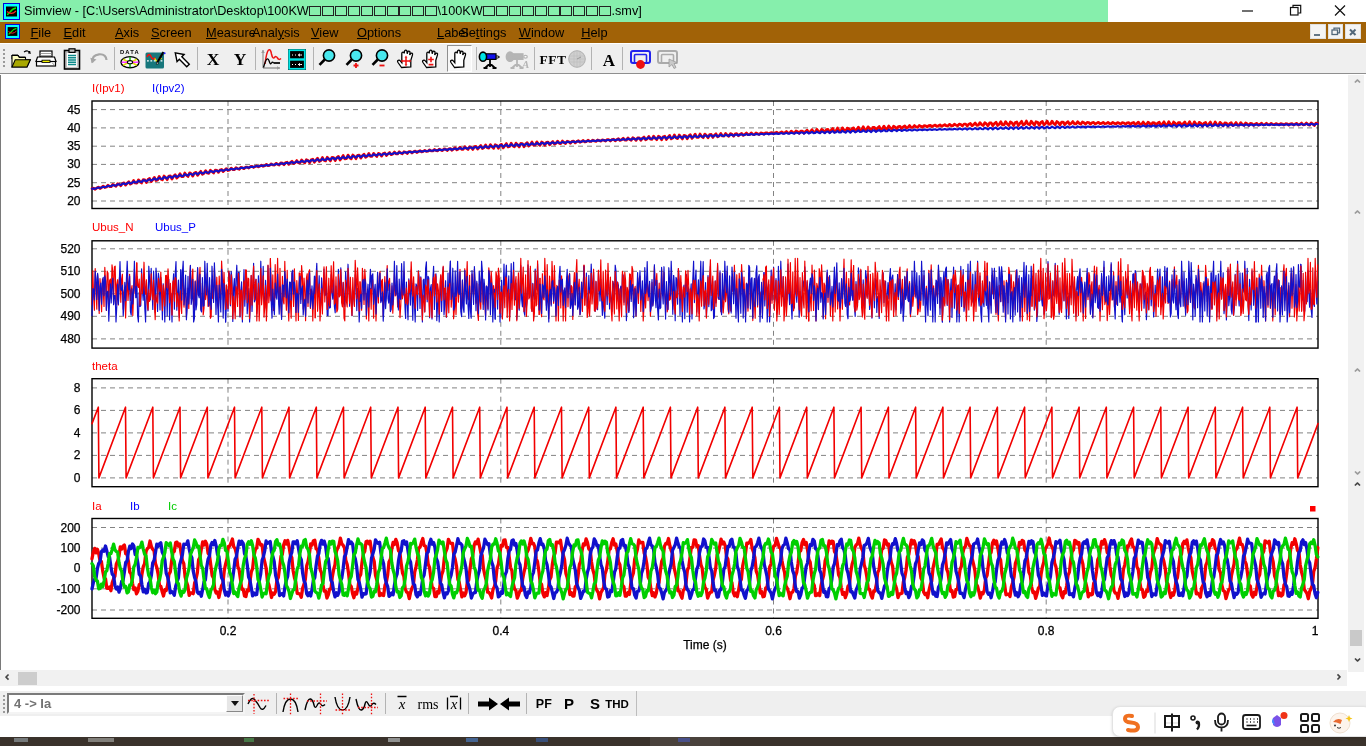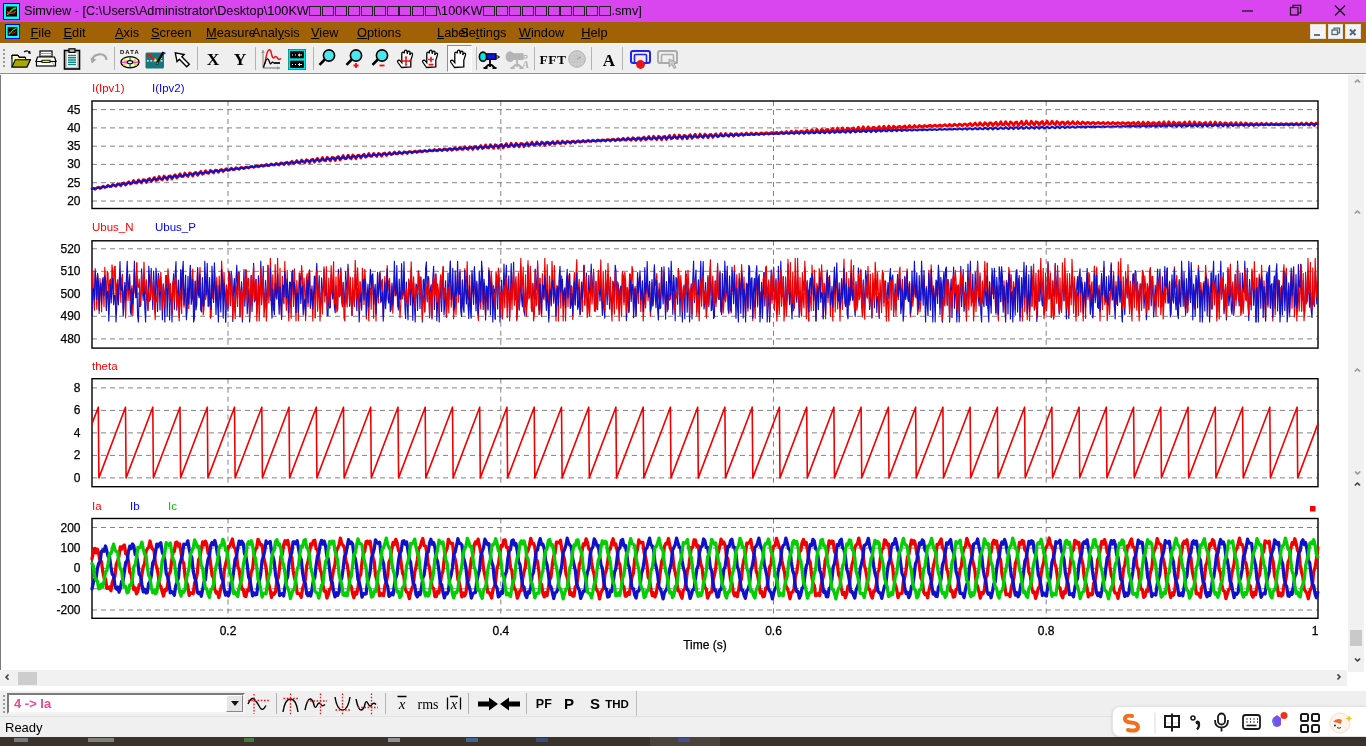--- a/index.html
+++ b/index.html
@@ -1,21 +1,21 @@
 <!DOCTYPE html>
 <html><head><meta charset="utf-8">
 <style>
 *{margin:0;padding:0;box-sizing:border-box}
 html,body{width:1366px;height:746px;overflow:hidden;background:#fff;
  font-family:"Liberation Sans",sans-serif;-webkit-font-smoothing:antialiased}
 #stage{position:relative;width:1366px;height:746px}
 .abs{position:absolute}
 .tf{display:inline-block;width:12px;height:10.5px;border:1px solid #222;margin:0 0.45px;vertical-align:-1px}
 
-#titlebar{position:absolute;left:0;top:0;width:1366px;height:22px;background:#d946ef}
+#titlebar{position:absolute;left:0;top:0;width:1108px;height:22px;background:#86efac}
 #title-text{position:absolute;left:24px;top:4px;font-size:12.7px;color:#000;white-space:nowrap}
 
 #menubar{position:absolute;left:0;top:22px;width:1366px;height:21px;background:#a16207}
 .mi{position:absolute;top:2.5px;font-size:12.8px;color:#000}
 .mi u{text-decoration:underline}
 
 #toolbar{position:absolute;left:0;top:44px;width:1366px;height:30px;background:#efefef;border-bottom:1.5px solid #8f8f8f}
 .sep{position:absolute;top:3px;width:1px;height:23px;background:#b3b3b3}
 .ticon{position:absolute;top:0px}
 
@@ -23,21 +23,21 @@
 
 #vsb{position:absolute;left:1348px;top:75px;width:16px;height:597px;background:#f1f1f1}
 #hsb{position:absolute;left:0px;top:670px;width:1347px;height:16px;background:#f1f1f1}
 #hthumb{position:absolute;left:18px;top:1.5px;width:19px;height:13px;background:#cdcdcd}
 #vthumb{position:absolute;left:2px;top:555px;width:12px;height:16px;background:#c9c9c9}
 .chev{position:absolute;font-size:13px;color:#9a9a9a;font-weight:bold;line-height:10px}
 
 #cbar{position:absolute;left:0;top:691px;width:1366px;height:25px;background:#efefef}
 #cbar-end{position:absolute;left:636px;top:0;width:1.4px;height:25px;background:#bdbdbd}
 #combo{position:absolute;left:7px;top:1.5px;width:238px;height:21px;background:#fff;border:2px solid;border-color:#7b7b7b #f4f4f4 #f4f4f4 #7b7b7b}
-#combo-text{position:absolute;left:5px;top:1px;font-size:13px;font-weight:bold;color:#ec4899}
+#combo-text{position:absolute;left:5px;top:1px;font-size:13px;font-weight:bold;color:#737373}
 #combo-btn{position:absolute;right:0px;top:0px;width:17px;height:17px;background:#e6e6e6;border:1.5px solid;border-color:#fdfdfd #888 #888 #fdfdfd}
 #combo-btn:after{content:"";position:absolute;left:3.5px;top:5px;border:4px solid transparent;border-top:5px solid #111}
 
 #status{position:absolute;left:0;top:716px;width:1366px;height:21px;background:#f0f0f0;border-top:1px solid #e2e2e2}
 #status-text{position:absolute;left:5px;top:3px;font-size:13px;color:#000}
 
 #taskbar{position:absolute;left:0;top:737px;width:1366px;height:9px;background:#3a322b}
 
 #sogou{position:absolute;left:1112px;top:706px;width:260px;height:31px;background:#fff;border:1px solid #e3e3e3;border-radius:8px;box-shadow:0 1px 3px rgba(0,0,0,.15)}
 
@@ -459,23 +459,20 @@
       <svg class="abs" style="left:602.0px;top:1px" width="30" height="24" viewBox="0 0 30 24">
         <text x="15" y="15.5" text-anchor="middle" font-family="Liberation Sans" font-size="11.5" font-weight="bold">THD</text>
       </svg>
       <div class="sep" style="left:276px;top:2px;height:21px"></div>
       <div class="sep" style="left:385px;top:2px;height:21px"></div>
       <div class="sep" style="left:468px;top:2px;height:21px"></div>
       <div class="sep" style="left:526px;top:2px;height:21px"></div>
  <div id="cbar-end"></div>
 </div>
 
-<div id="status">
-      <div id="status-text">Ready</div>
-    </div>
 <div id="taskbar">
       <div class="abs" style="left:650px;top:0;width:70px;height:9px;background:#4a423c"></div>
       <div class="abs" style="left:14px;top:1px;width:14px;height:4px;background:#8a9296;opacity:0.75"></div>
       <div class="abs" style="left:88px;top:1px;width:26px;height:4px;background:#9a9a95;opacity:0.75"></div>
       <div class="abs" style="left:244px;top:1px;width:10px;height:4px;background:#4c8f50;opacity:0.75"></div>
       <div class="abs" style="left:388px;top:1px;width:12px;height:4px;background:#aeb1b3;opacity:0.75"></div>
       <div class="abs" style="left:466px;top:1px;width:12px;height:4px;background:#4a76b3;opacity:0.75"></div>
       <div class="abs" style="left:536px;top:1px;width:12px;height:4px;background:#3a5a93;opacity:0.75"></div>
       <div class="abs" style="left:678px;top:1px;width:12px;height:4px;background:#4a55a3;opacity:0.75"></div>
     </div>

